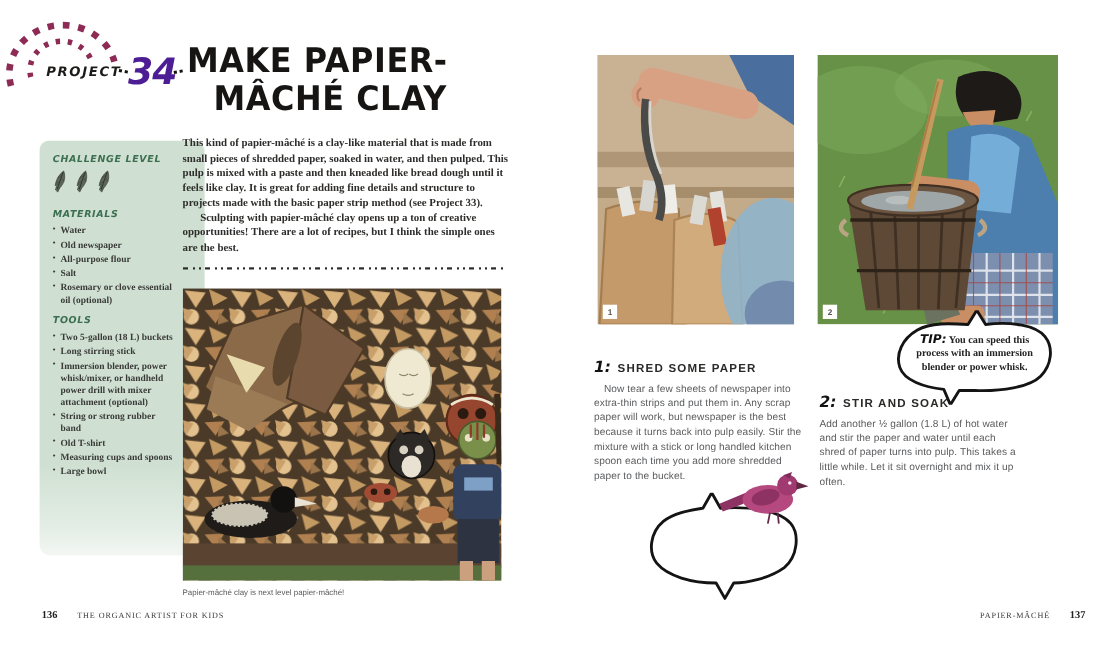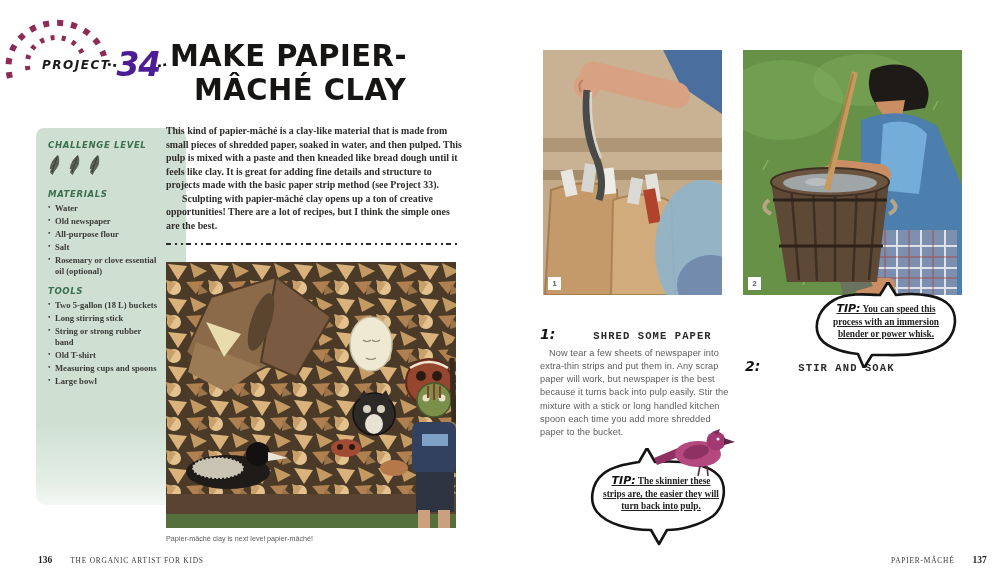--- a/index.html
+++ b/index.html
@@ -50,34 +50,34 @@
             font-family:"Liberation Sans",sans-serif;font-size:7.5px;font-weight:700;color:#555;}
   #photo-left{left:166px;top:262px;width:290px;height:266px;}
   #photo1{left:543px;top:50px;width:179px;height:245px;}
   #photo2{left:743px;top:50px;width:219px;height:245px;}
   #caption-left{left:166px;top:534px;width:290px;font-family:"Liberation Sans",sans-serif;
                 font-size:7.2px;color:#5a5a58;}
 
   
   .step-head{display:flex;align-items:baseline;gap:6px;}
   .step-num{font-family:"DejaVu Sans",sans-serif;font-weight:800;font-style:italic;font-size:14px;color:#141312;}
-  .step-title{font-family:Liberation Mono, monospace;font-weight:700;font-size:10.5px;
-              letter-spacing:1.1px;color:#2b2a28;margin-left:32px;}
+  .step-title{font-family:Liberation Sans, sans-serif;font-weight:700;font-size:10.5px;
+              letter-spacing:1.1px;color:#2b2a28;}
   .step-body{font-family:"Liberation Sans",sans-serif;font-size:9.2px;line-height:1.43;
              color:#5a5b5d;letter-spacing:0.1px;margin-top:5px;}
   .step-body p{margin:0;}
   .step-body .p2{text-indent:9px;}
   #step1{left:540px;top:326px;width:194px;}
   #step2{left:745px;top:358px;width:182px;}
 
   
   .tip{z-index:5;}
   .tip svg{position:absolute;left:0;top:0;}
   .tip .tip-text{position:relative;text-align:center;font-family:"Liberation Serif",serif;
-                 font-weight:700;font-size:9.3px;line-height:1.3;color:#222;text-decoration:underline;}
+                 font-weight:700;font-size:9.3px;line-height:1.3;color:#222;}
   .tip-label{font-family:"DejaVu Sans",sans-serif;font-weight:800;font-style:italic;font-size:11px;color:#111;}
   #tip-right{left:810px;top:282px;width:152px;height:86px;}
   #tip-right .tip-text{padding:20px 20px 0 20px;}
   #tip-left{left:585px;top:448px;width:152px;height:100px;}
   #tip-left .tip-text{padding:26px 18px 0 18px;}
   #bird{left:654px;top:428px;z-index:6;}
 
   
   .footer{display:flex;align-items:baseline;gap:18px;font-family:"Liberation Serif",serif;}
   .folio{font-weight:700;font-size:9.5px;color:#232220;}
@@ -157,20 +157,21 @@
           <li>Water</li>
           <li>Old newspaper</li>
           <li>All-purpose flour</li>
           <li>Salt</li>
           <li>Rosemary or clove essential oil (optional)</li>
         </ul>
       <div class="side-h mt">TOOLS</div>
       <ul class="side-list">
           <li>Two 5-gallon (18 L) buckets</li>
           <li>Long stirring stick</li>
+          <li>Immersion blender, power whisk/mixer, or handheld power drill with mixer attachment (optional)</li>
           <li>String or strong rubber band</li>
           <li>Old T-shirt</li>
           <li>Measuring cups and spoons</li>
           <li>Large bowl</li>
         </ul>
     </div>
 
     <div id="intro" class="abs">
       <p class="p1">This kind of papier-mâché is a clay-like material that is made from small pieces of shredded paper, soaked in water, and then pulped. This pulp is mixed with a paste and then kneaded like bread dough until it feels like clay. It is great for adding fine details and structure to projects made with the basic paper strip method (see Project 33).</p>
       <p class="p2">Sculpting with papier-mâché clay opens up a ton of creative opportunities! There are a lot of recipes, but I think the simple ones are the best.</p>
@@ -355,20 +356,23 @@
       <div class="step-body">
         <p class="p2">Now tear a few sheets of newspaper into extra-thin strips and put them in. Any scrap paper will work, but newspaper is the best because it turns back into pulp easily. Stir the mixture with a stick or long handled kitchen spoon each time you add more shredded paper to the bucket.</p>
       </div>
     </div>
 
     <div id="step2" class="abs">
       <div class="step-head">
         <span class="step-num">2:</span>
         <span class="step-title">STIR AND SOAK</span>
       </div>
+      <div class="step-body">
+        <p>Add another ½ gallon (1.8 L) of hot water and stir the paper and water until each shred of paper turns into pulp. This takes a little while. Let it sit overnight and mix it up often.</p>
+      </div>
     </div>
 
     <div id="tip-right" class="abs tip">
       <svg width="152" height="86" viewBox="0 0 152 86">
         <path d="M86 13 C110 10 132 14 140 24 C148 34 146 50 136 60 C126 70 100 74 76 73 L62 73 L54 86 L48 72
                  C30 70 12 64 8 52 C4 40 10 26 24 18 C36 11 54 12 70 13 L78 0 L86 13 Z" fill="#ffffff" stroke="#141414" stroke-width="2.6" stroke-linejoin="round"></path>
       </svg>
       <div class="tip-text">
         <span class="tip-label">TIP:</span>
         <span>You can speed this process with an immersion blender or power whisk.</span>
@@ -387,24 +391,20 @@
         <line x1="46" y1="38" x2="44" y2="48" stroke="#5f2743" stroke-width="1.6"></line>
         <line x1="53" y1="38" x2="54" y2="48" stroke="#5f2743" stroke-width="1.6"></line>
       </svg>
     </span>
 
     <div id="tip-left" class="abs tip">
       <svg width="152" height="100" viewBox="0 0 152 100">
         <path d="M70 14 C96 12 124 16 134 28 C142 38 140 58 128 68 C114 78 94 82 82 82 L74 96 L66 82
                  C44 82 22 76 12 64 C4 54 6 36 18 26 C28 18 42 16 54 14 L62 0 L70 14 Z" fill="#ffffff" stroke="#141414" stroke-width="2.6" stroke-linejoin="round"></path>
       </svg>
-      <div class="tip-text">
-        <span class="tip-label">TIP:</span>
-        <span>The skinnier these strips are, the easier they will turn back into pulp.</span>
-      </div>
     </div>
 
     <div id="footer-right" class="abs footer">
       <span class="running">PAPIER-MÂCHÉ</span>
       <span class="folio">137</span>
     </div>
   </div>
 </div>
 
 </body></html>

